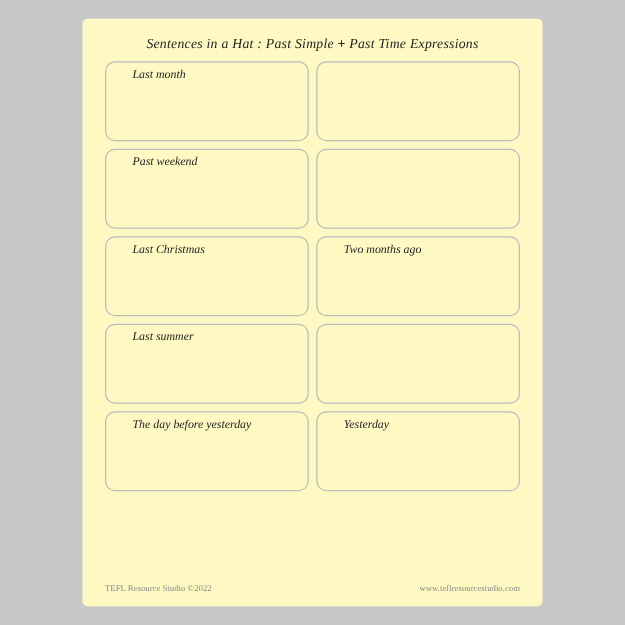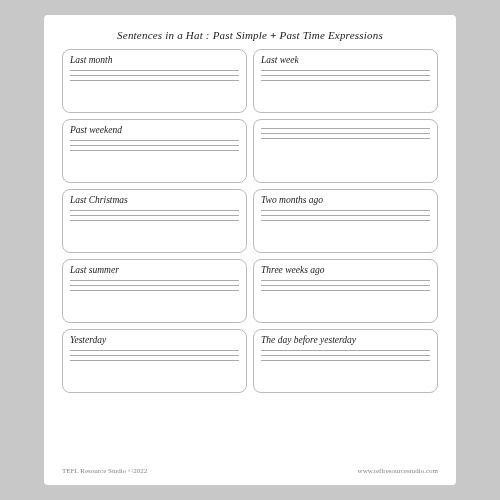--- a/index.html
+++ b/index.html
@@ -6,23 +6,23 @@
     body {
       width: 500px;
       height: 500px;
       background: #c8c8c8;
       display: flex;
       align-items: center;
       justify-content: center;
       font-family: Georgia, serif;
     }
     .page {
-      width: 412px;
+      width: 368px;
       height: 470px;
-      background: #ffffff;
+      background: #fef9c3;
       border-radius: 4px;
       padding: 14px 18px 10px 18px;
       display: flex;
       flex-direction: column;
     }
     .page-title {
       text-align: center;
       font-size: 11px;
       font-style: italic;
       margin-bottom: 8px;
@@ -36,23 +36,23 @@
     .grid {
       display: grid;
       grid-template-columns: 1fr 1fr;
       grid-template-rows: repeat(6, 1fr);
       gap: 6px;
       flex: 1;
     }
     .card {
       border: 1.5px solid #bbb;
       border-radius: 8px;
-      padding: 5px 7px 4px 7px;
+      padding: 5px 7px 4px 21px;
       display: flex;
-      flex-direction: column;
+      flex-direction: row;
     }
     .card-label {
       font-size: 9.5px;
       font-style: italic;
       color: #222;
       margin-bottom: 2px;
       white-space: nowrap;
     }
     .card-line {
       border: none;
@@ -77,21 +77,20 @@
     <em>Sentences in a Hat : Past Simple <strong>+</strong> Past Time Expressions</em>
   </div>
   <div class="grid">
   <div class="card">
         <div class="card-label">Last month</div>
         <div class="card-line"></div>
         <div class="card-line"></div>
         <div class="card-line"></div>
       </div>
       <div class="card">
-        <div class="card-label">Last week</div>
         <div class="card-line"></div>
         <div class="card-line"></div>
         <div class="card-line"></div>
       </div>
       <div class="card">
         <div class="card-label">Past weekend</div>
         <div class="card-line"></div>
         <div class="card-line"></div>
         <div class="card-line"></div>
       </div>
@@ -112,33 +111,32 @@
         <div class="card-line"></div>
         <div class="card-line"></div>
       </div>
       <div class="card">
         <div class="card-label">Last summer</div>
         <div class="card-line"></div>
         <div class="card-line"></div>
         <div class="card-line"></div>
       </div>
       <div class="card">
-        <div class="card-label">Three weeks ago</div>
+        <div class="card-line"></div>
+        <div class="card-line"></div>
+        <div class="card-line"></div>
+      </div>
+      <div class="card">
+        <div class="card-label">The day before yesterday</div>
         <div class="card-line"></div>
         <div class="card-line"></div>
         <div class="card-line"></div>
       </div>
       <div class="card">
         <div class="card-label">Yesterday</div>
-        <div class="card-line"></div>
-        <div class="card-line"></div>
-        <div class="card-line"></div>
-      </div>
-      <div class="card">
-        <div class="card-label">The day before yesterday</div>
         <div class="card-line"></div>
         <div class="card-line"></div>
         <div class="card-line"></div>
       </div>
     </div>
   <div class="footer">
     <span>TEFL Resource Studio ©2022</span>
     <span>www.teflresourcestudio.com</span>
   </div>
 </div>

